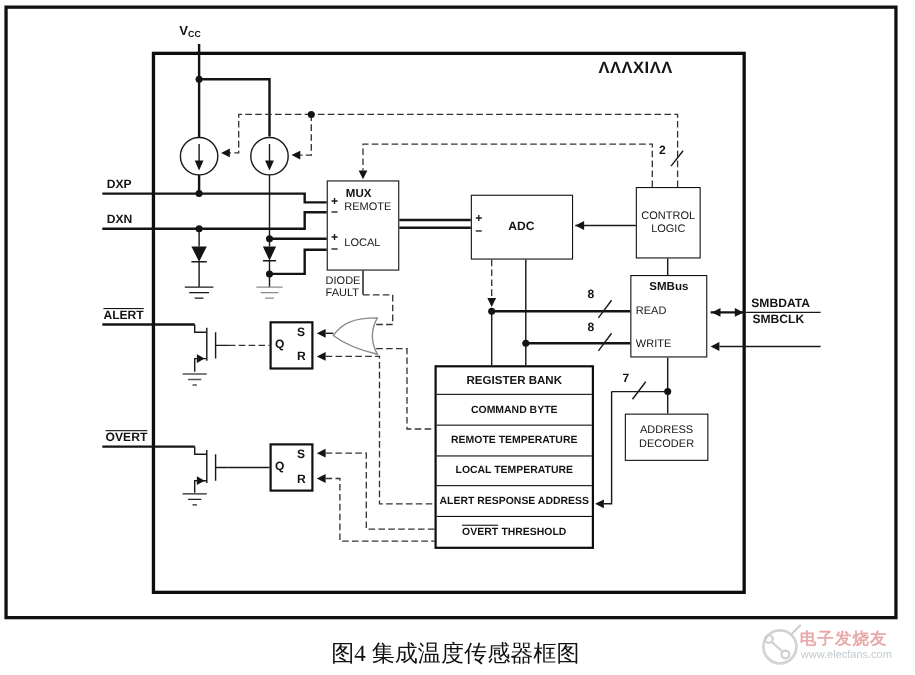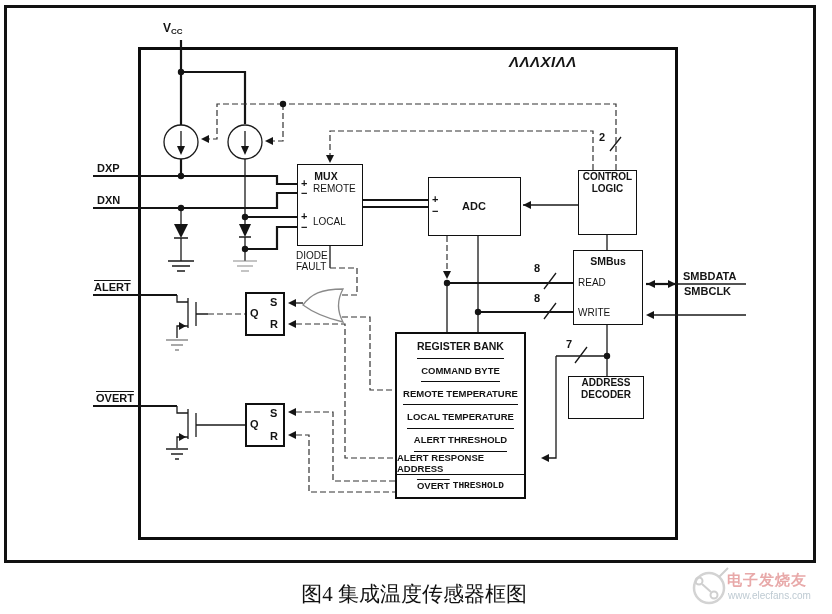--- a/index.html
+++ b/index.html
@@ -13,35 +13,35 @@
   .b11{font-size:11px;font-weight:bold;}
   .ovl{text-decoration:overline;}
   svg.wires{position:absolute;left:0;top:0;z-index:5;}
   .lbl{z-index:6;}
   .blk,.frame{z-index:2;}
   .w2{stroke:#141414;stroke-width:2.2;fill:none;}
   .w1{stroke:#1a1a1a;stroke-width:1.3;fill:none;}
   .wd{stroke:#333333;stroke-width:1.2;fill:none;stroke-dasharray:6 3;}
   .fl{fill:#141414;stroke:none;}
   .org{stroke:#8a8a8a;stroke-width:1.3;fill:none;}
-  .regbank{position:absolute;left:395px;top:332px;width:131px;height:167px;box-sizing:border-box;
-           border:2px solid #0d0d0d;display:flex;flex-direction:column;z-index:2;align-items:center;}
+  .regbank{position:absolute;left:395px;top:332px;width:145px;height:167px;box-sizing:border-box;
+           border:2px solid #0d0d0d;display:flex;flex-direction:column;z-index:2;}
   .regbank .hdr{height:24px;border-bottom:1.5px solid #0d0d0d;display:flex;align-items:center;justify-content:center;
                 font-size:10.5px;font-weight:bold;}
   .regbank .row{flex:1;border-bottom:1.5px solid #0d0d0d;display:flex;align-items:center;justify-content:center;
                 font-size:9.5px;font-weight:bold;}
   .regbank .row:last-child{border-bottom:none;}
-  .ctr2{display:flex;flex-direction:column;align-items:center;
-        font-size:10px;font-weight:bold;line-height:12px;}
+  .ctr2{display:flex;flex-direction:column;align-items:center;justify-content:center;
+        font-size:10px;font-weight:normal;line-height:12px;}
   .caption{position:absolute;left:264px;top:580px;width:300px;text-align:center;z-index:6;
            font-family:"Liberation Serif","DejaVu Serif",serif;font-size:21px;color:#111;white-space:nowrap;}
   .wm-name{position:absolute;left:727px;top:571px;font-size:15px;font-weight:bold;color:#e8a9a9;
            letter-spacing:1px;z-index:7;font-family:"Liberation Serif","DejaVu Serif",serif;white-space:nowrap;}
   .wm-url{position:absolute;left:728px;top:590px;font-size:10px;color:#becad2;z-index:7;white-space:nowrap;}
-  .logo{position:absolute;left:509px;top:54px;font-size:15px;font-weight:800;font-style:italic;
+  .logo{position:absolute;left:544px;top:54px;font-size:15px;font-weight:800;
         letter-spacing:0.5px;z-index:6;}
   sub.vs{font-size:8px;vertical-align:-2px;font-weight:bold;}
 </style>
 </head>
 <body>
 
 <div class="stage">
 
   <div class="frame" style="left:4px;top:5px;width:812px;height:558px;border:3px solid #111;"></div>
   <div class="frame" style="left:138px;top:47px;width:540px;height:493px;border:3.5px solid #0d0d0d;"></div>
@@ -58,25 +58,24 @@
     <span>DECODER</span>
   </div>
   <div class="blk" style="left:245px;top:292px;width:40px;height:44px;border-width:2px;"></div>
   <div class="blk" style="left:245px;top:403px;width:40px;height:44px;border-width:2px;"></div>
 
   <div class="regbank">
     <div class="hdr">REGISTER BANK</div>
     <div class="row">COMMAND BYTE</div>
     <div class="row">REMOTE TEMPERATURE</div>
     <div class="row">LOCAL TEMPERATURE</div>
-    <div class="row">ALERT THRESHOLD</div>
     <div class="row">ALERT RESPONSE ADDRESS</div>
     <div class="row">
       <span class="ovl">OVERT</span>
-      <span style="margin-left:3px;font-family:Liberation Mono, monospace;">THRESHOLD</span>
+      <span style="margin-left:3px;">THRESHOLD</span>
     </div>
   </div>
 
   <svg class="wires" width="832" height="614" viewBox="0 0 832 614">
 
     <g>
       <path class="w2" d="M181,40 V125"></path>
       <path class="w2" d="M181,72 H245 V124"></path>
       <path class="w2" d="M181,159 V176"></path>
       <path class="w2" d="M93,176 H277 V184 H297"></path>

